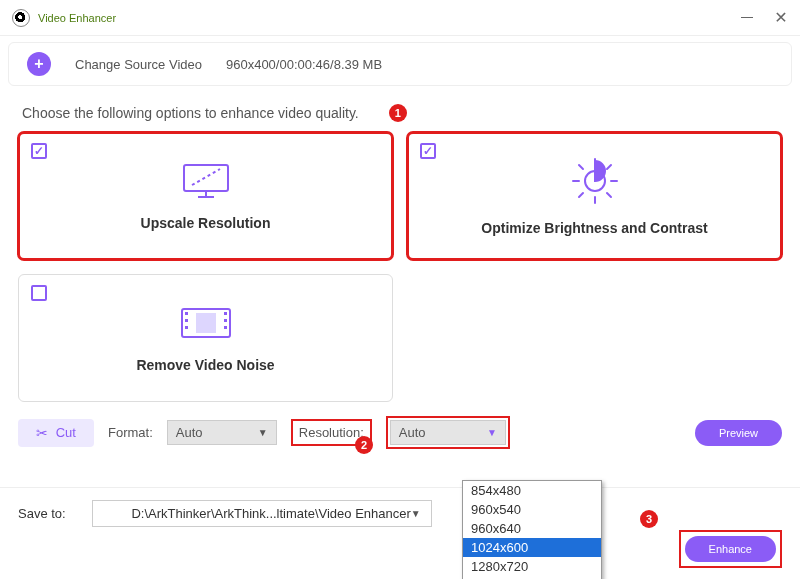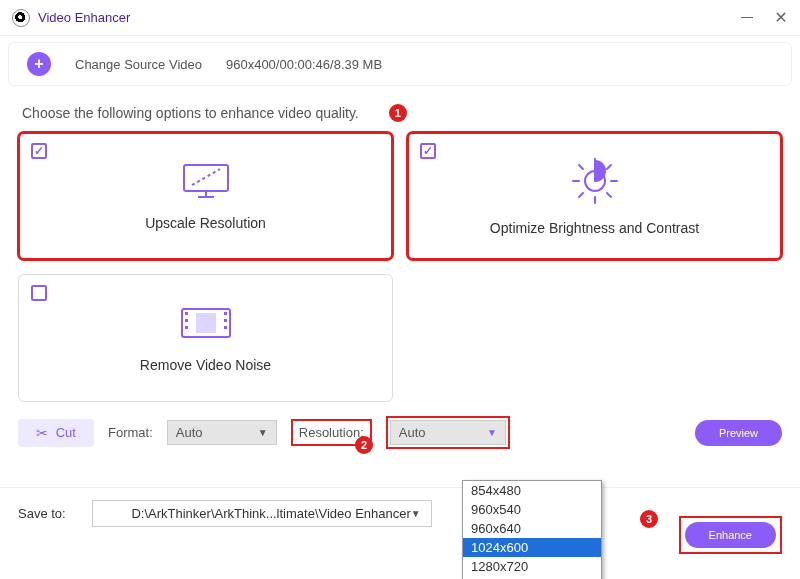--- a/index.html
+++ b/index.html
@@ -1,51 +1,51 @@
 <!DOCTYPE html>
 <html><head>
 <meta charset="utf-8">
 <style>
 *{box-sizing:border-box;margin:0;padding:0;font-family:"Segoe UI",Arial,sans-serif}
 body{background:#fff;width:800px;height:579px;overflow:hidden;position:relative;color:#333}
 .titlebar{height:36px;display:flex;align-items:center;padding:0 12px;border-bottom:1px solid #eee}
 .app-icon{width:18px;height:18px;border-radius:50%;background:radial-gradient(circle at 45% 45%,#fff 0 15%,#000 16% 40%,#fff 41% 100%);margin-right:8px;border:1px solid #888}
-.titlebar-text{font-size:13px;color:#4c1d95;flex:1}
+.titlebar-text{font-size:11px;color:#4d7c0f;flex:1}
 .win-btns{display:flex;gap:20px}
 .win-btn{width:14px;height:14px;display:flex;align-items:center;justify-content:center;cursor:pointer;color:#666;font-size:14px}
 .min-line{width:12px;height:1px;background:#666}
 .x-mark{font-size:16px;line-height:1}
 .sourcebar{height:44px;display:flex;align-items:center;padding:0 18px;border:1px solid #eee;margin:6px 8px 0;border-radius:6px;gap:24px;font-size:13px;color:#555}
 .plus-circle{width:24px;height:24px;border-radius:50%;background:#8b5cf6;display:flex;align-items:center;justify-content:center;color:#fff;font-size:16px;font-weight:bold}
 .section-intro{display:flex;align-items:center;gap:30px;padding:18px 22px 10px;font-size:14px;color:#555}
 .step-badge{width:18px;height:18px;border-radius:50%;background:#e11d1d;color:#fff;font-size:11px;display:flex;align-items:center;justify-content:center;font-weight:bold}
 .cards{display:grid;grid-template-columns:1fr 1fr;gap:14px;padding:0 18px}
 .card{border:1px solid #ddd;border-radius:6px;height:128px;position:relative;display:flex;flex-direction:column;align-items:center;justify-content:center;gap:14px;cursor:pointer}
 .row1{outline:3px solid #e11d1d;outline-offset:-2px}
 .chk{position:absolute;top:10px;left:12px;width:16px;height:16px;border:2px solid #8b5cf6;border-radius:2px;display:flex;align-items:center;justify-content:center}
 .chk.checked::after{content:"✓";color:#8b5cf6;font-size:12px;font-weight:bold}
-.card-label{font-size:14px;font-weight:400;color:#333}
+.card-label{font-size:14px;font-weight:700;color:#333}
 .icon-wrap{color:#8b5cf6}
 .controls{display:flex;align-items:center;gap:14px;padding:14px 18px 8px;font-size:13px;color:#555;position:relative}
 .cut-btn{background:#ede9fe;color:#8b5cf6;border-radius:4px;padding:6px 18px;display:flex;align-items:center;gap:8px;cursor:pointer;font-size:13px}
 .scissors{font-size:14px}
 .combo{border:1px solid #ccc;background:#e5e5e5;padding:4px 8px;min-width:110px;display:flex;align-items:center;justify-content:space-between;font-size:13px;cursor:pointer}
 .tri{font-size:10px;color:#555}
 .tri-purple{color:#8b5cf6}
 .res-label-box{border:2px solid #e11d1d;padding:4px 6px;position:relative}
 .res-combo-box{border:2px solid #e11d1d;padding:2px}
 .preview-btn,.enhance-btn{background:#8b5cf6;color:#fff;border-radius:18px;padding:7px 24px;font-size:11px;cursor:pointer;margin-left:auto}
 .savebar{display:flex;align-items:center;gap:26px;padding:12px 18px;font-size:13px;border-top:1px solid #eee;margin-top:30px}
 .save-path{border:1px solid #ccc;padding:5px 10px;flex:0 0 340px;display:flex;align-items:center;justify-content:flex-end}
 .dropdown{position:absolute;top:480px;left:462px;width:140px;background:#fff;border:1px solid #999;box-shadow:2px 2px 4px rgba(0,0,0,.3);z-index:10;font-size:13px}
 .dropdown div{padding:2px 8px;cursor:pointer}
 .dropdown .sel{background:#1e6fd9;color:#fff}
 .step2{position:absolute;left:355px;top:436px;z-index:5}
 .step3{position:absolute;left:640px;top:510px;z-index:5}
-.enh-wrap{position:absolute;right:18px;top:516px;border:2px solid #e11d1d;padding:4px}
+.enh-wrap{position:absolute;right:18px;top:530px;border:2px solid #e11d1d;padding:4px}
 svg{display:block}
 </style>
 </head>
 <body>
 
 <div class="titlebar">
   <div class="app-icon"></div>
   <div class="titlebar-text">Video Enhancer</div>
   <div class="win-btns">
     <div class="win-btn">

